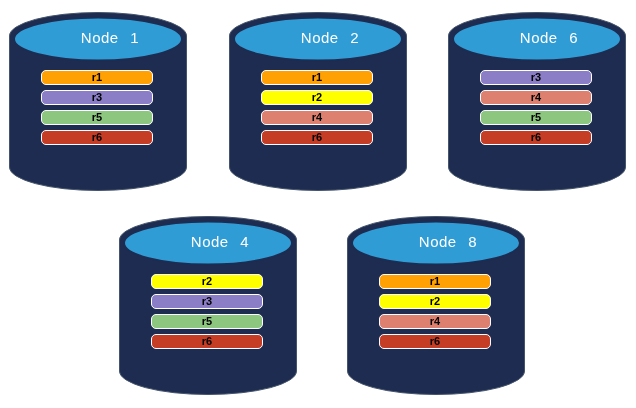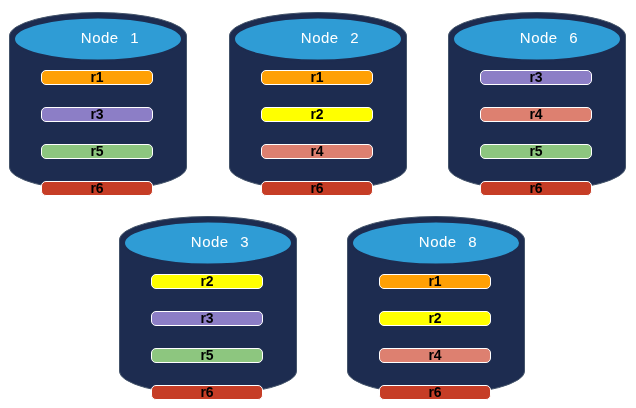--- a/index.html
+++ b/index.html
@@ -42,28 +42,28 @@
   }
   .replica-list {
     position: absolute;
     left: 32px; top: 58px;
     width: 112px;
   }
   .bar {
     box-sizing: border-box;
     width: 112px;
     height: 15px;
-    margin-bottom: 22px;
+    margin-bottom: 5px;
     border: 1.5px solid var(--bar-border, #FFFFFF);
     border-radius: 5px;
     display: flex;
     align-items: center;
     justify-content: center;
     color: var(--bar-text, #000000);
-    font-size: 14px;
+    font-size: 11px;
     font-weight: bold;
     line-height: 11px;
   }
 </style>
 </head>
 <body>
 
 <div id="stage">
     <div class="node node-1">
     <svg class="cyl-svg" width="178" height="180" viewBox="0 0 178 180">
@@ -102,21 +102,21 @@
         <div class="bar" style="background: rgb(221, 128, 112);">r4</div>
         <div class="bar" style="background: rgb(141, 198, 127);">r5</div>
         <div class="bar" style="background: rgb(198, 61, 38);">r6</div>
       </div>
   </div>
     <div class="node node-4">
     <svg class="cyl-svg" width="178" height="180" viewBox="0 0 178 180">
       <path class="cyl-body" d="M 0.5 24 A 88.5 23.5 0 0 1 177.5 24 L 177.5 155 A 88.5 23.5 0 0 1 0.5 155 Z"></path>
       <ellipse class="cyl-top" cx="89" cy="27" rx="84" ry="21.5"></ellipse>
     </svg>
-    <div class="node-title">Node 3</div>
+    <div class="node-title">Node 4</div>
     <div class="replica-list">
         <div class="bar" style="background: rgb(255, 255, 0);">r2</div>
         <div class="bar" style="background: rgb(140, 126, 198);">r3</div>
         <div class="bar" style="background: rgb(141, 198, 127);">r5</div>
         <div class="bar" style="background: rgb(198, 61, 38);">r6</div>
       </div>
   </div>
     <div class="node node-5">
     <svg class="cyl-svg" width="178" height="180" viewBox="0 0 178 180">
       <path class="cyl-body" d="M 0.5 24 A 88.5 23.5 0 0 1 177.5 24 L 177.5 155 A 88.5 23.5 0 0 1 0.5 155 Z"></path>

